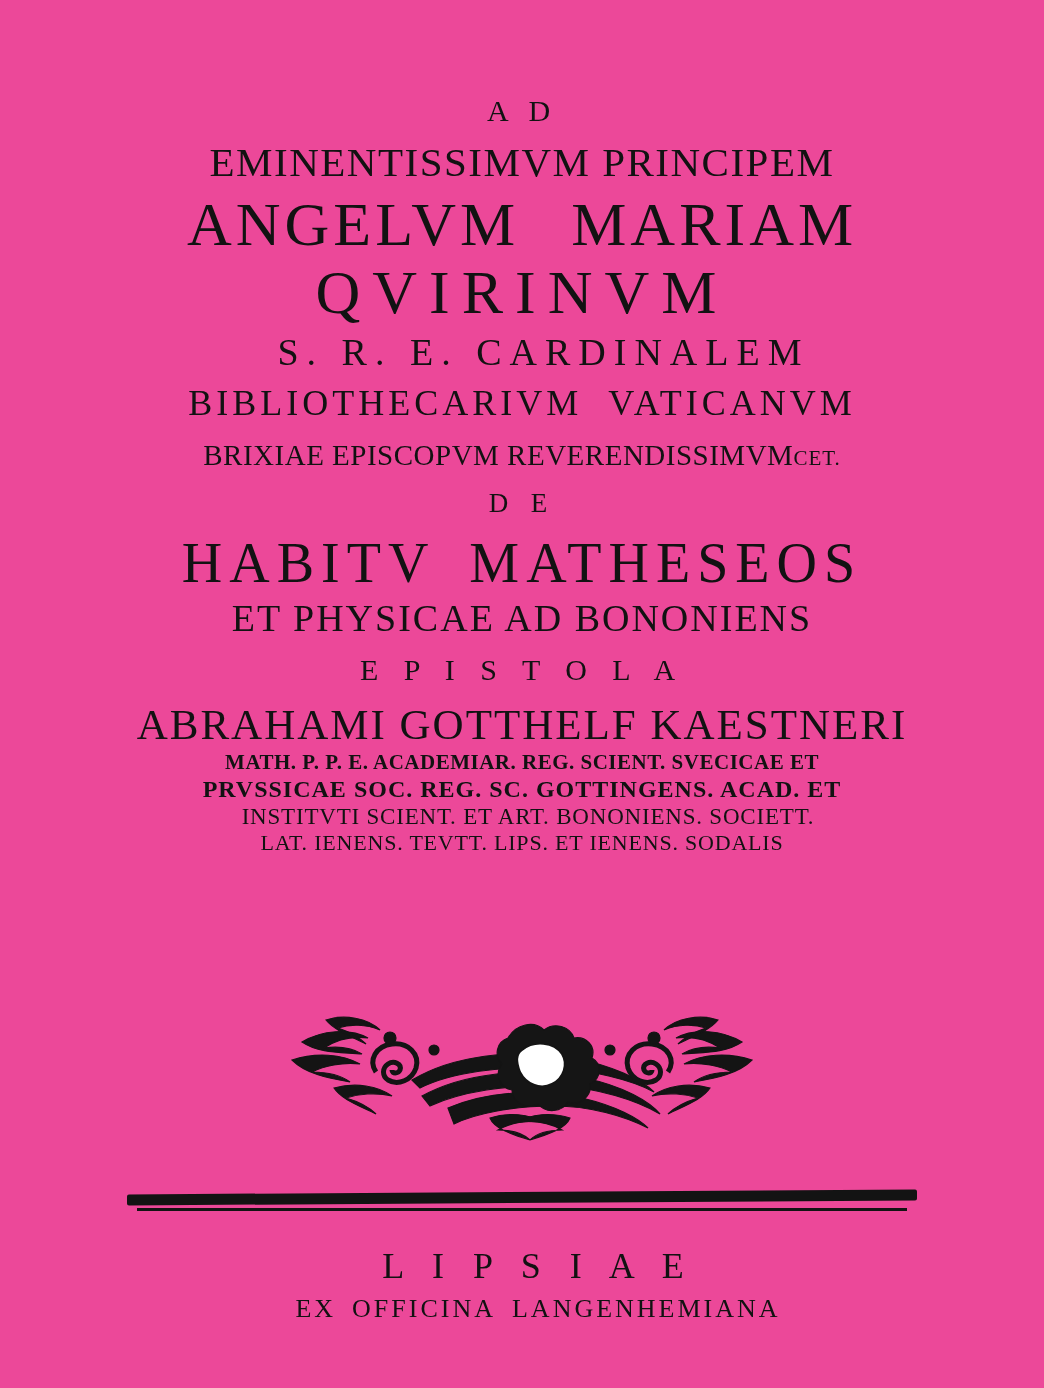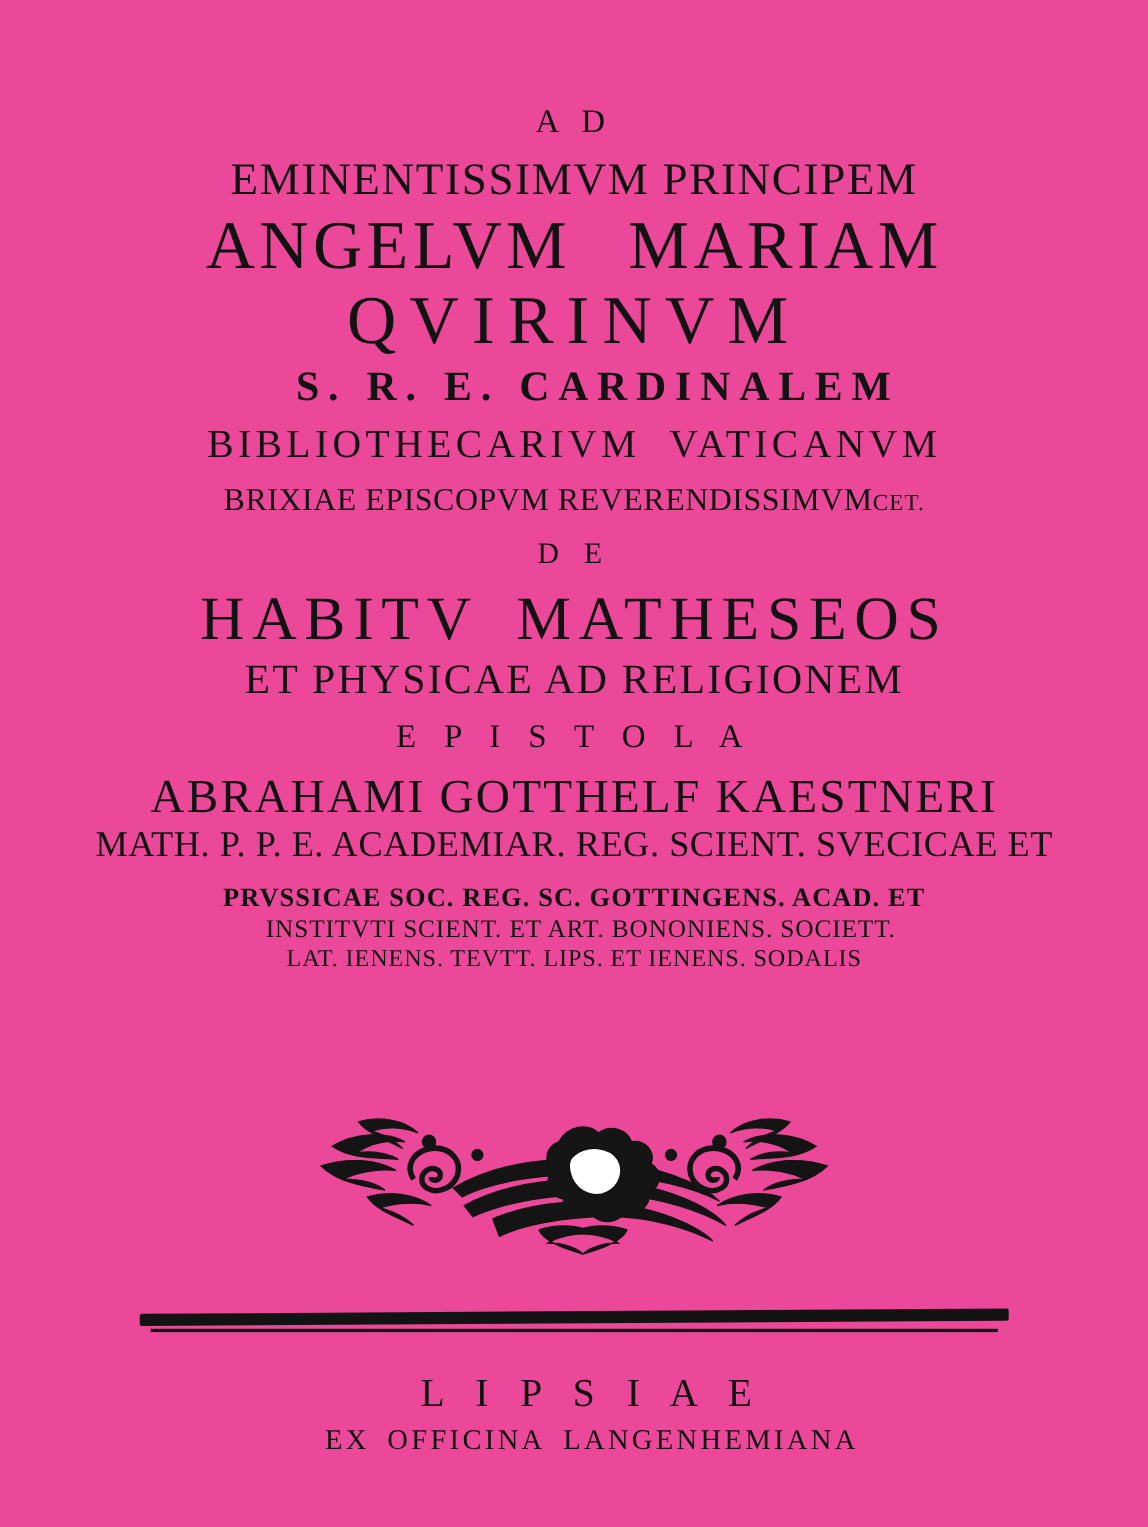--- a/index.html
+++ b/index.html
@@ -58,21 +58,21 @@
   .l-quirinum {
     font-size: 62px;
     letter-spacing: 12px;
     margin-bottom: 10px;
     font-weight: 400;
   }
   .l-cardinalem {
     font-size: 38px;
     letter-spacing: 8px;
     margin-bottom: 14px;
-    font-weight: 700;
+    font-weight: 400;
     padding-left: 43px;
   }
   .l-biblio {
     font-size: 36px;
     letter-spacing: 4px;
     margin-bottom: 20px;
     font-weight: 400;
   }
   .l-biblio .gap {
     display: inline-block;
@@ -116,24 +116,24 @@
     margin-bottom: 18px;
     font-weight: 400;
   }
   .l-abrahami {
     font-size: 43px;
     letter-spacing: 2px;
     margin-bottom: 6px;
     font-weight: 400;
   }
   .l-cred1 {
-    font-size: 33px;
+    font-size: 21px;
     letter-spacing: 0.5px;
-    margin-bottom: 20px;
-    font-weight: 400;
+    margin-bottom: 4px;
+    font-weight: 700;
   }
   .l-cred2 {
     font-size: 24px;
     letter-spacing: 1px;
     margin-bottom: 4px;
     font-weight: 700;
   }
   .l-cred3 {
     font-size: 23px;
     letter-spacing: 0.8px;
@@ -228,21 +228,21 @@
     <span class="ln l-cardinalem">S. R. E. CARDINALEM</span>
 
     <span class="ln l-biblio"><span>BIBLIOTHECARIVM</span><span class="gap"></span><span>VATICANVM</span></span>
 
     <span class="ln l-brixiae"><span>BRIXIAE EPISCOPVM REVERENDISSIMVM</span><span class="small">CET.</span></span>
 
     <span class="ln l-de">D E</span>
 
     <span class="ln l-habitu"><span>HABITV</span><span class="gap"></span><span>MATHESEOS</span></span>
 
-    <span class="ln l-physicae">ET PHYSICAE AD RELIGIONEM</span>
+    <span class="ln l-physicae">ET PHYSICAE AD BONONIENS</span>
 
     <span class="ln l-epistola">E P I S T O L A</span>
 
     <span class="ln l-abrahami">ABRAHAMI GOTTHELF KAESTNERI</span>
 
     <span class="ln l-cred1">MATH. P. P. E. ACADEMIAR. REG. SCIENT. SVECICAE ET</span>
     <span class="ln l-cred2">PRVSSICAE  SOC.  REG.  SC.  GOTTINGENS.  ACAD.  ET</span>
     <span class="ln l-cred3">INSTITVTI SCIENT. ET ART. BONONIENS. SOCIETT.</span>
     <span class="ln l-cred4">LAT. IENENS. TEVTT. LIPS. ET IENENS. SODALIS</span>
 

